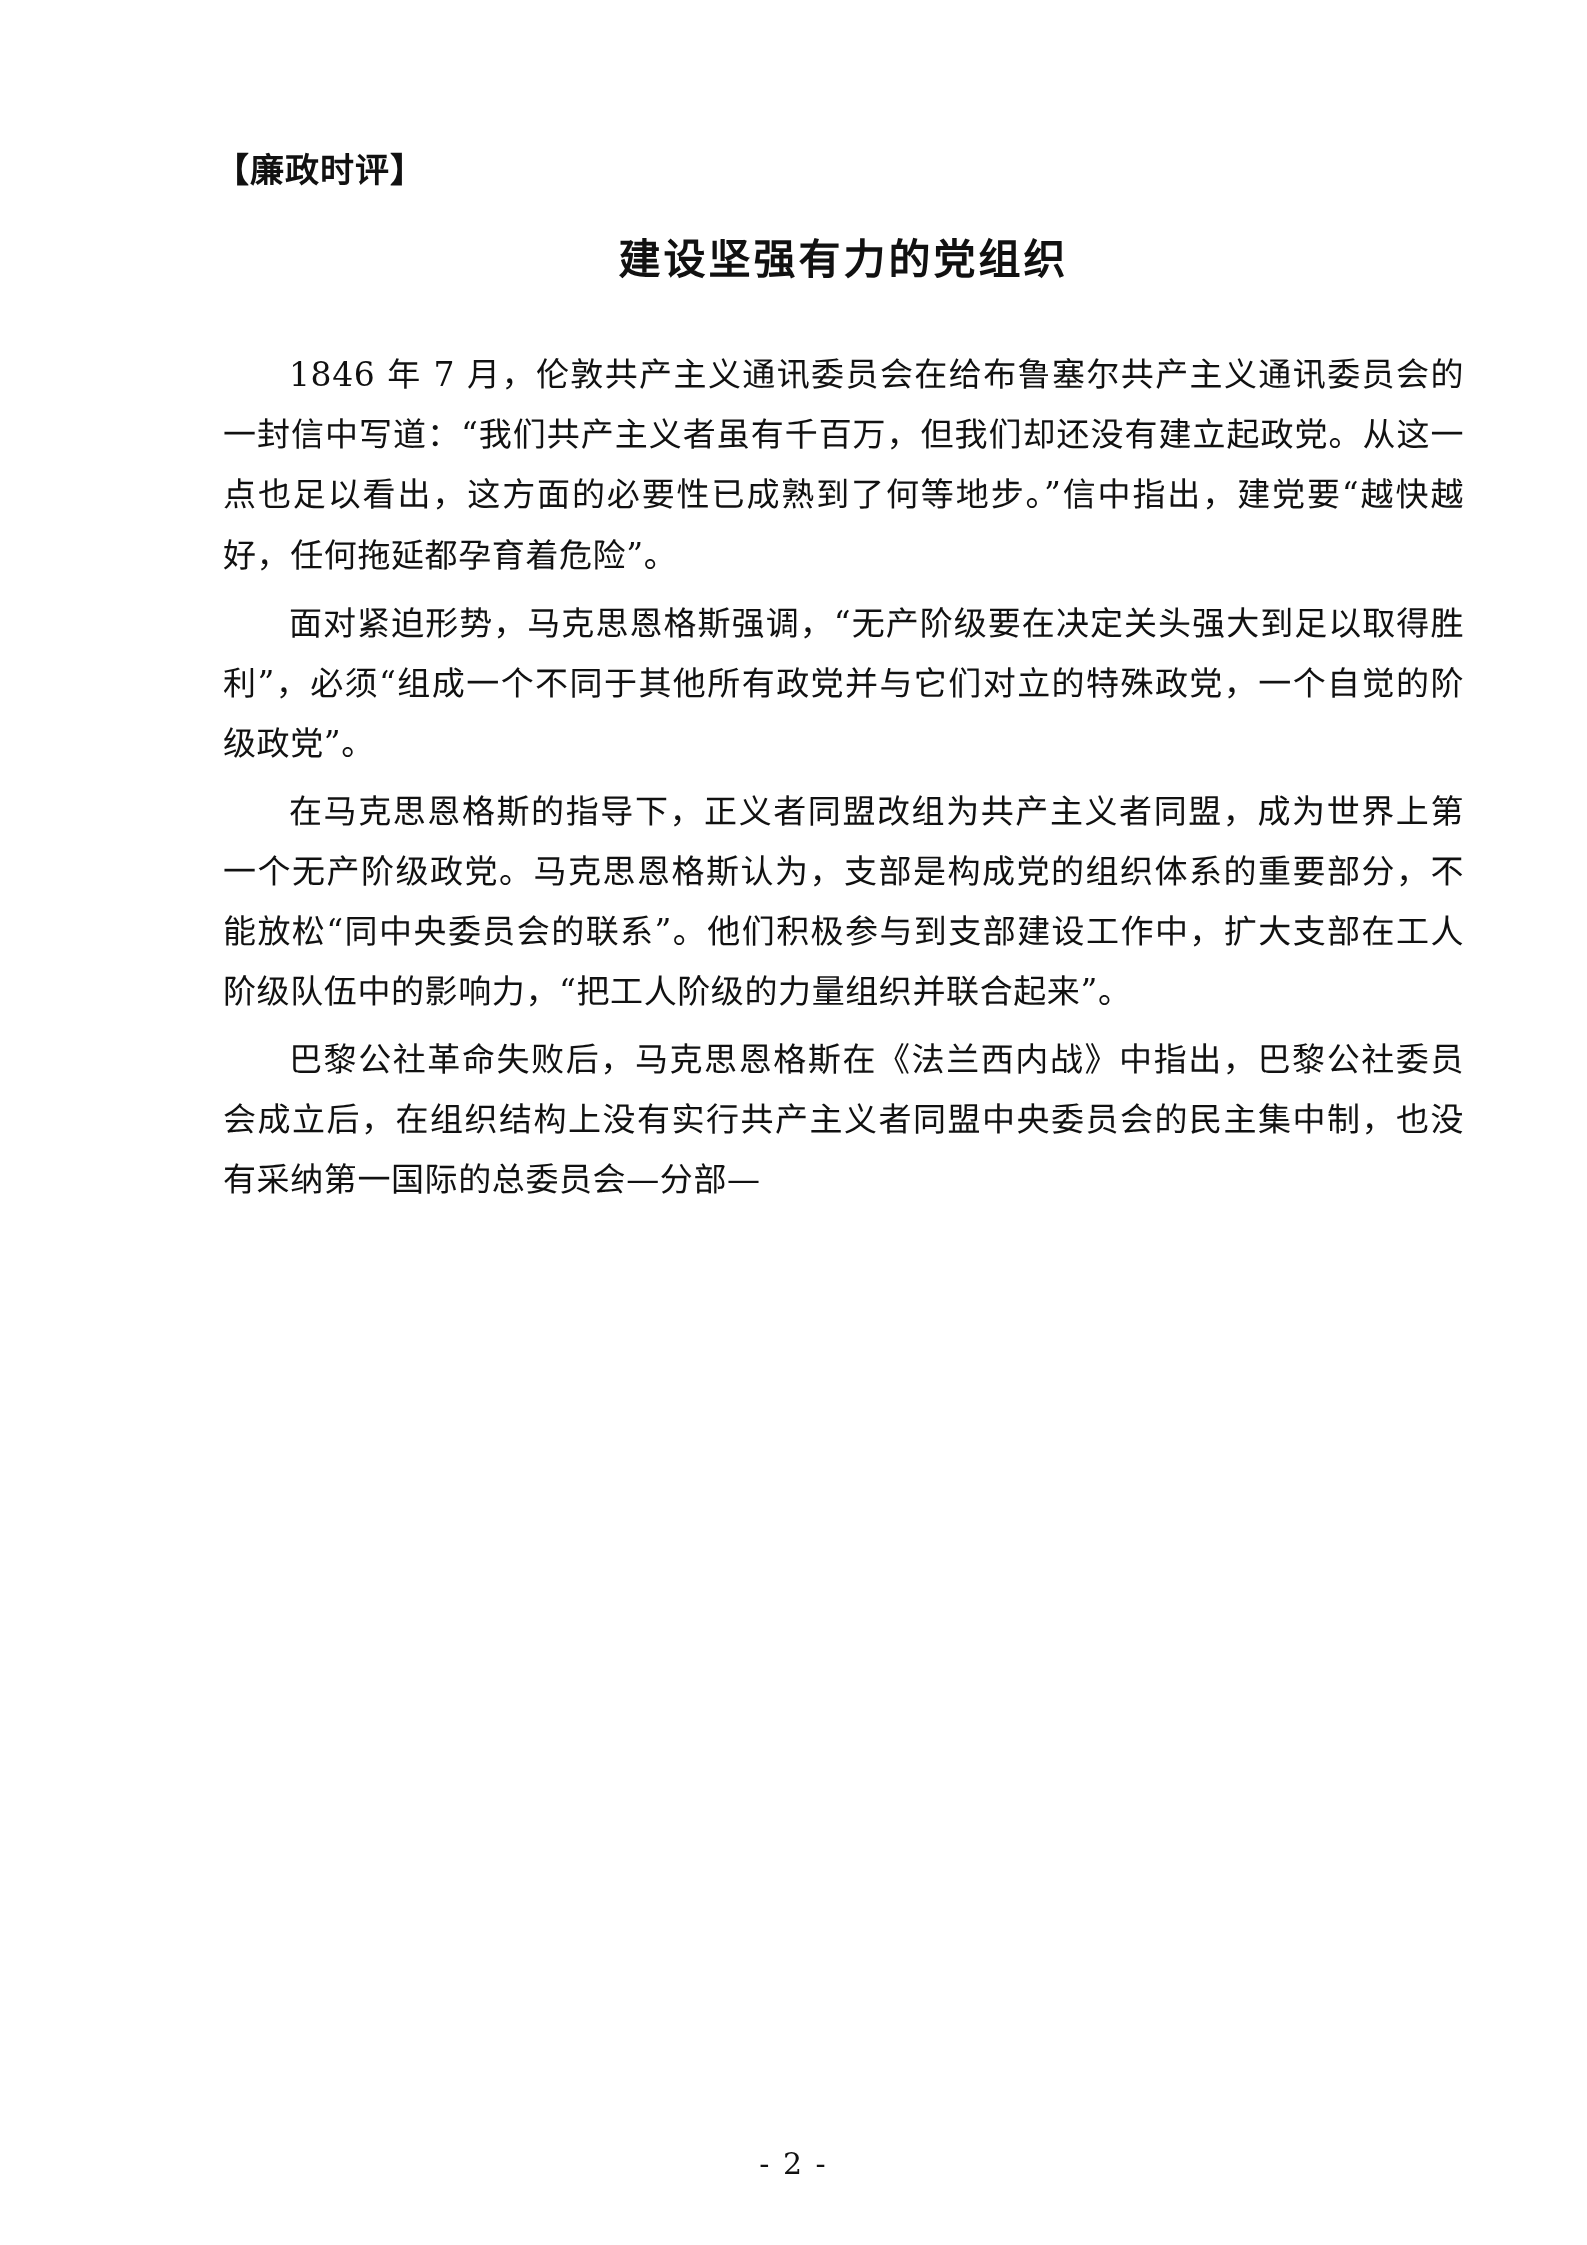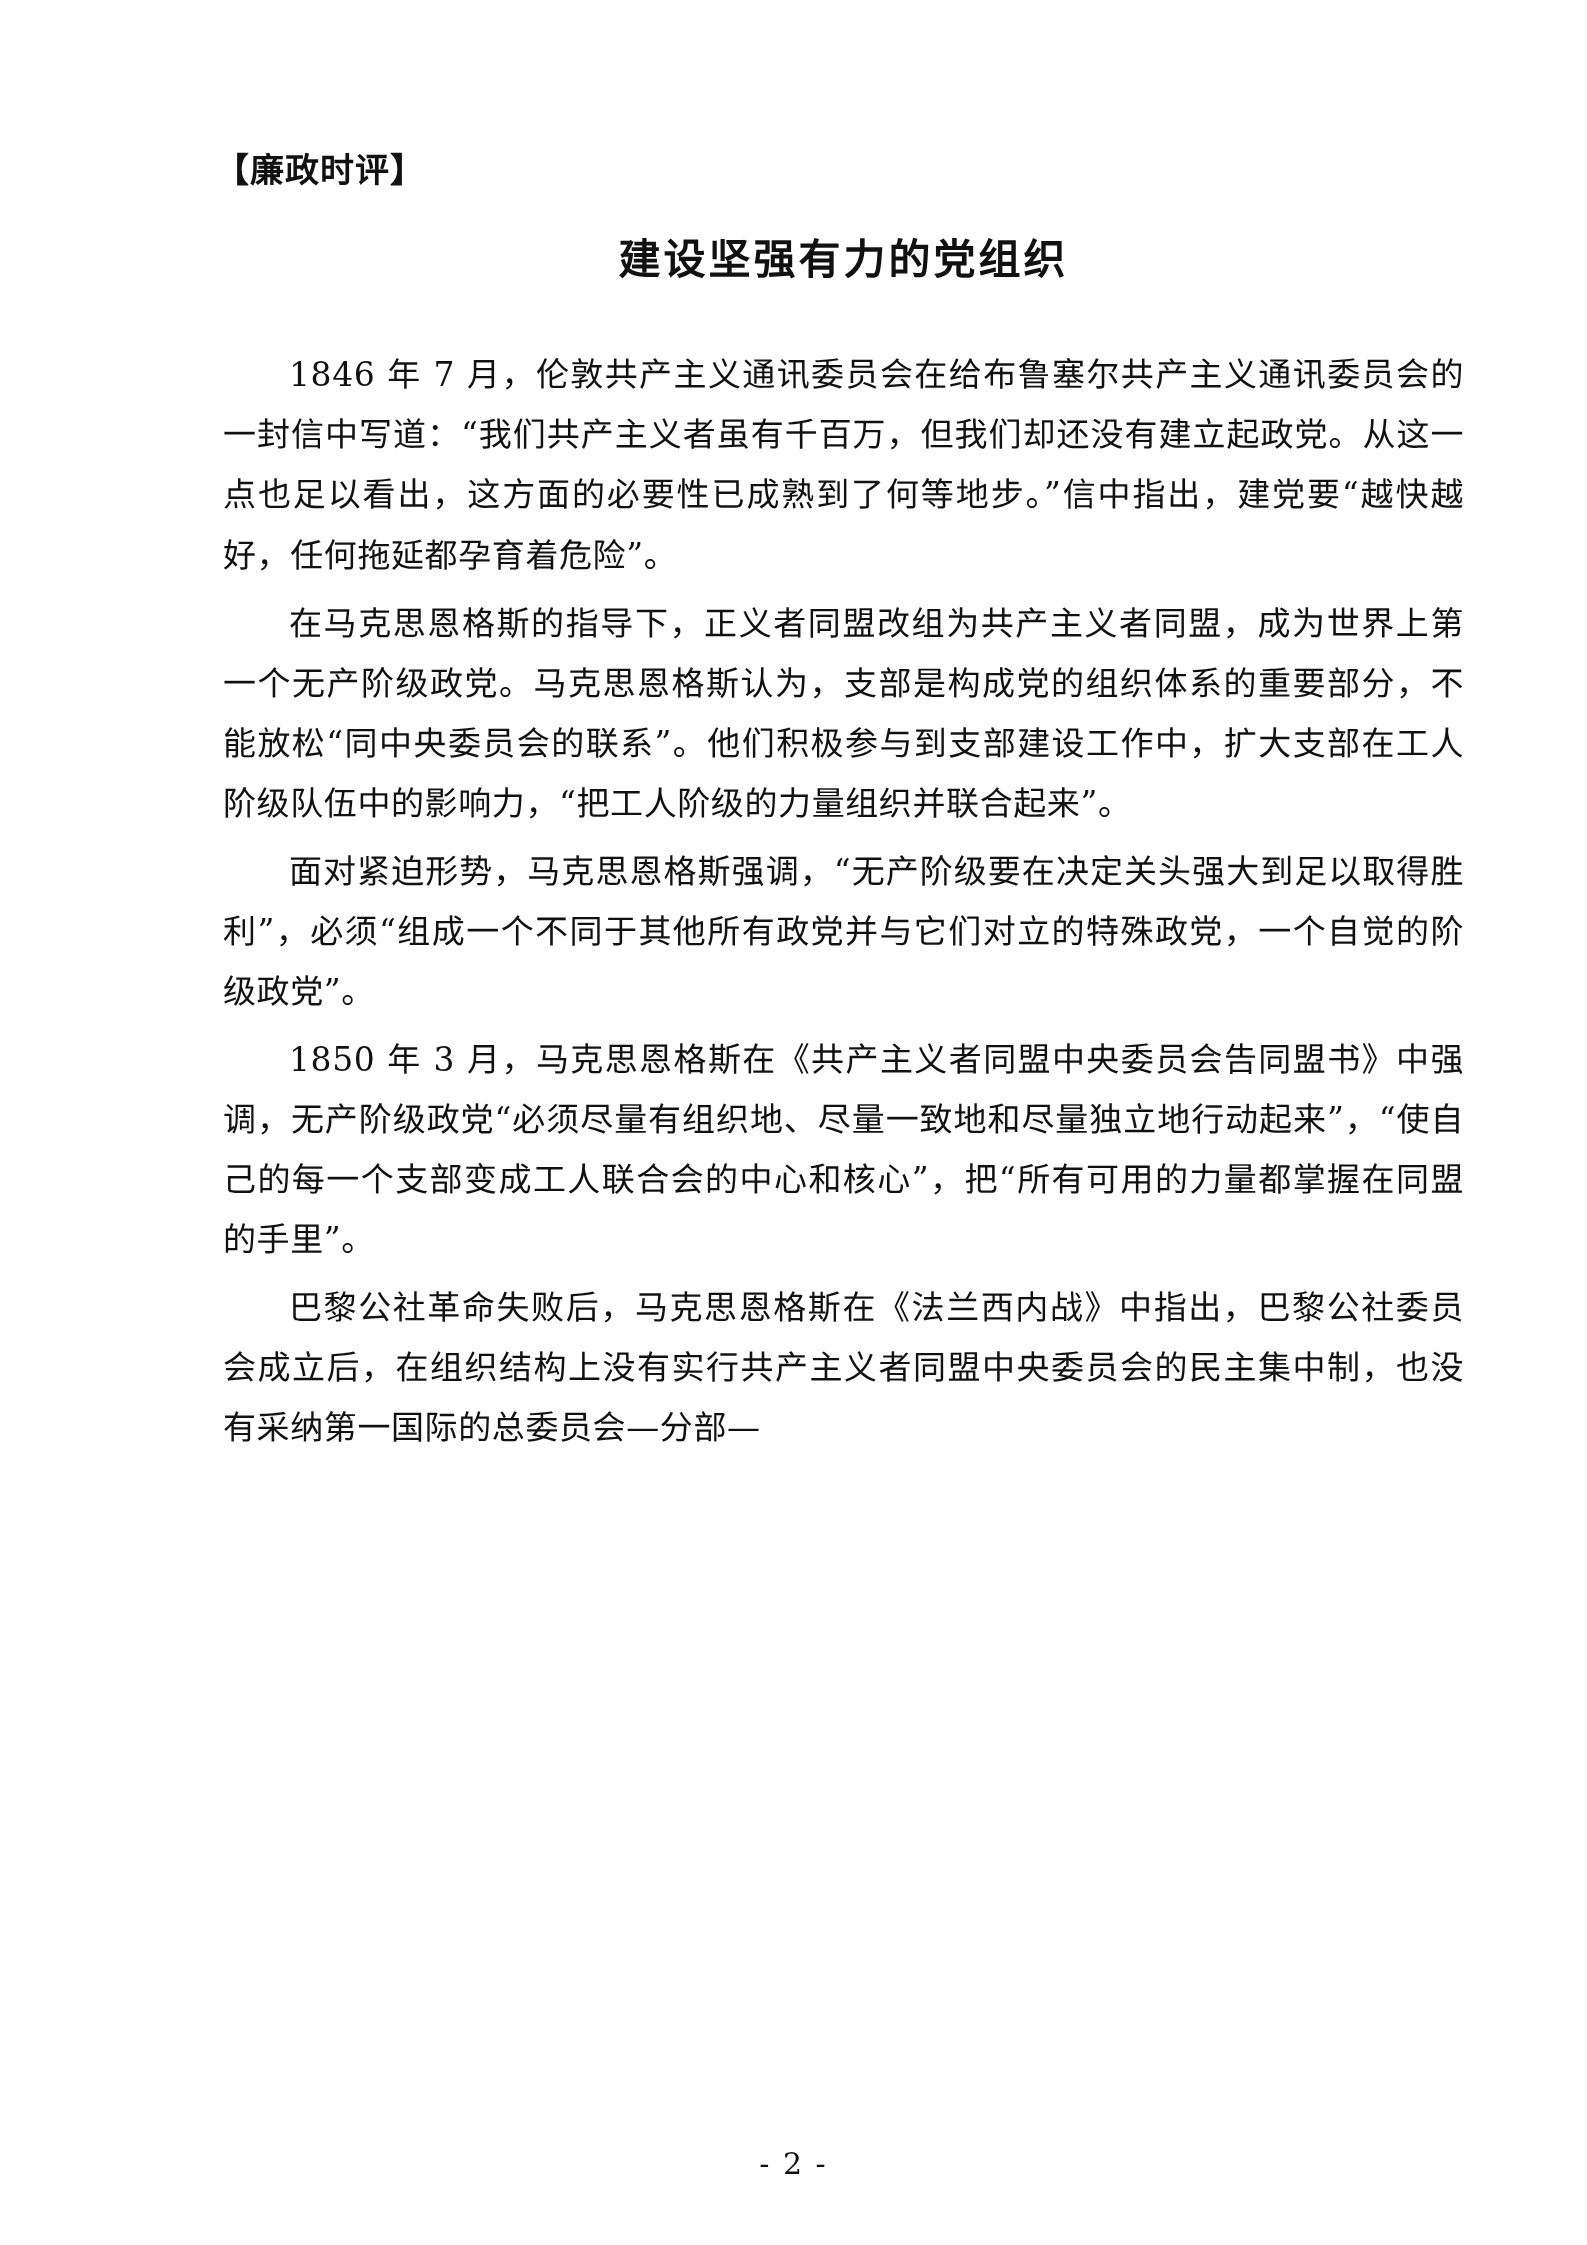--- a/index.html
+++ b/index.html
@@ -64,21 +64,20 @@
 <body>
 
 <div class="page">
 
   <div class="section-tag">【廉政时评】</div>
 
   <h1 class="doc-title">建设坚强有力的党组织</h1>
 
   <div class="body-text">
     <p>1846 年 7 月，伦敦共产主义通讯委员会在给布鲁塞尔共产主义通讯委员会的一封信中写道：“我们共产主义者虽有千百万，但我们却还没有建立起政党。从这一点也足以看出，这方面的必要性已成熟到了何等地步。”信中指出，建党要“越快越好，任何拖延都孕育着危险”。</p>
+    <p>面对紧迫形势，马克思恩格斯强调，“无产阶级要在决定关头强大到足以取得胜利”，必须“组成一个不同于其他所有政党并与它们对立的特殊政党，一个自觉的阶级政党”。</p>
     <p>在马克思恩格斯的指导下，正义者同盟改组为共产主义者同盟，成为世界上第一个无产阶级政党。马克思恩格斯认为，支部是构成党的组织体系的重要部分，不能放松“同中央委员会的联系”。他们积极参与到支部建设工作中，扩大支部在工人阶级队伍中的影响力，“把工人阶级的力量组织并联合起来”。</p>
-    <p>面对紧迫形势，马克思恩格斯强调，“无产阶级要在决定关头强大到足以取得胜利”，必须“组成一个不同于其他所有政党并与它们对立的特殊政党，一个自觉的阶级政党”。</p>
-    <p>1850 年 3 月，马克思恩格斯在《共产主义者同盟中央委员会告同盟书》中强调，无产阶级政党“必须尽量有组织地、尽量一致地和尽量独立地行动起来”，“使自己的每一个支部变成工人联合会的中心和核心”，把“所有可用的力量都掌握在同盟的手里”。</p>
     <p>巴黎公社革命失败后，马克思恩格斯在《法兰西内战》中指出，巴黎公社委员会成立后，在组织结构上没有实行共产主义者同盟中央委员会的民主集中制，也没有采纳第一国际的总委员会—分部—</p>
   </div>
 
   <div class="page-number">- 2 -</div>
 
 </div>
 
 </body></html>

